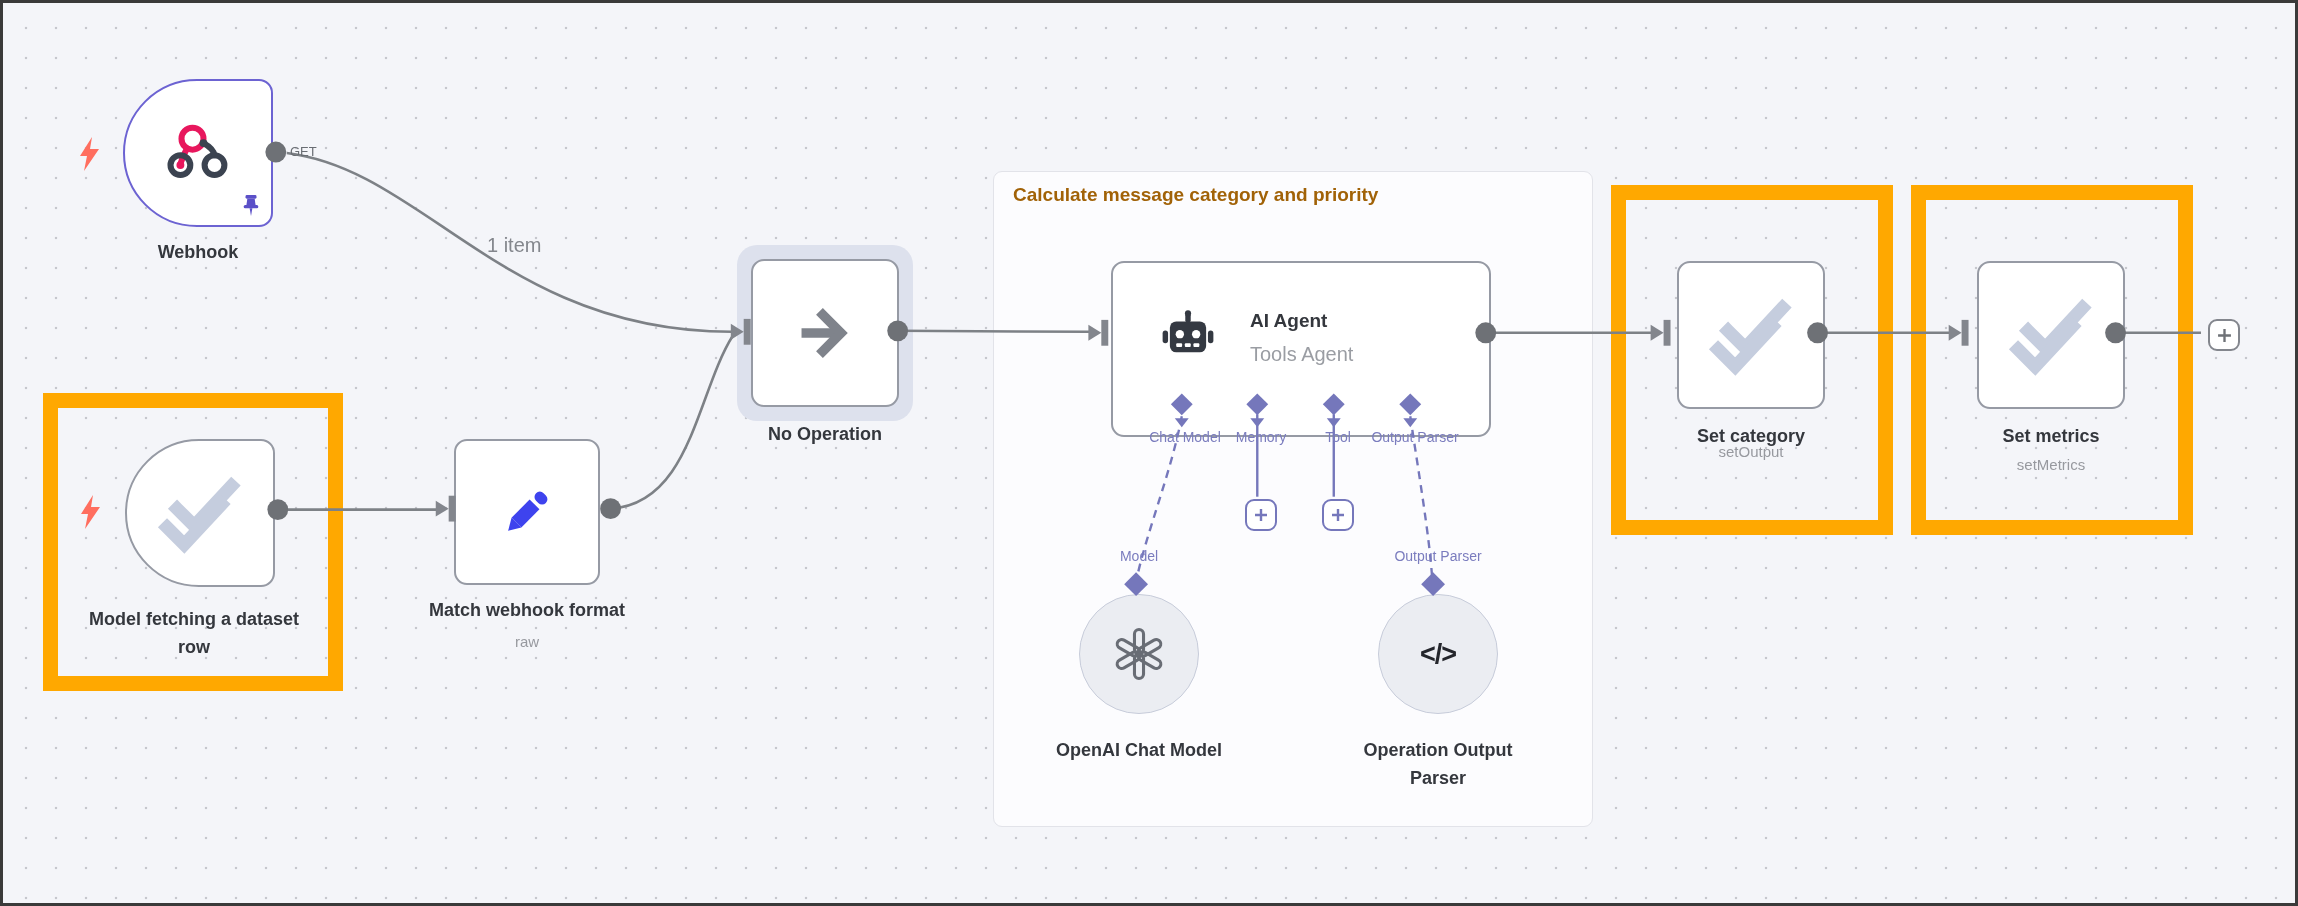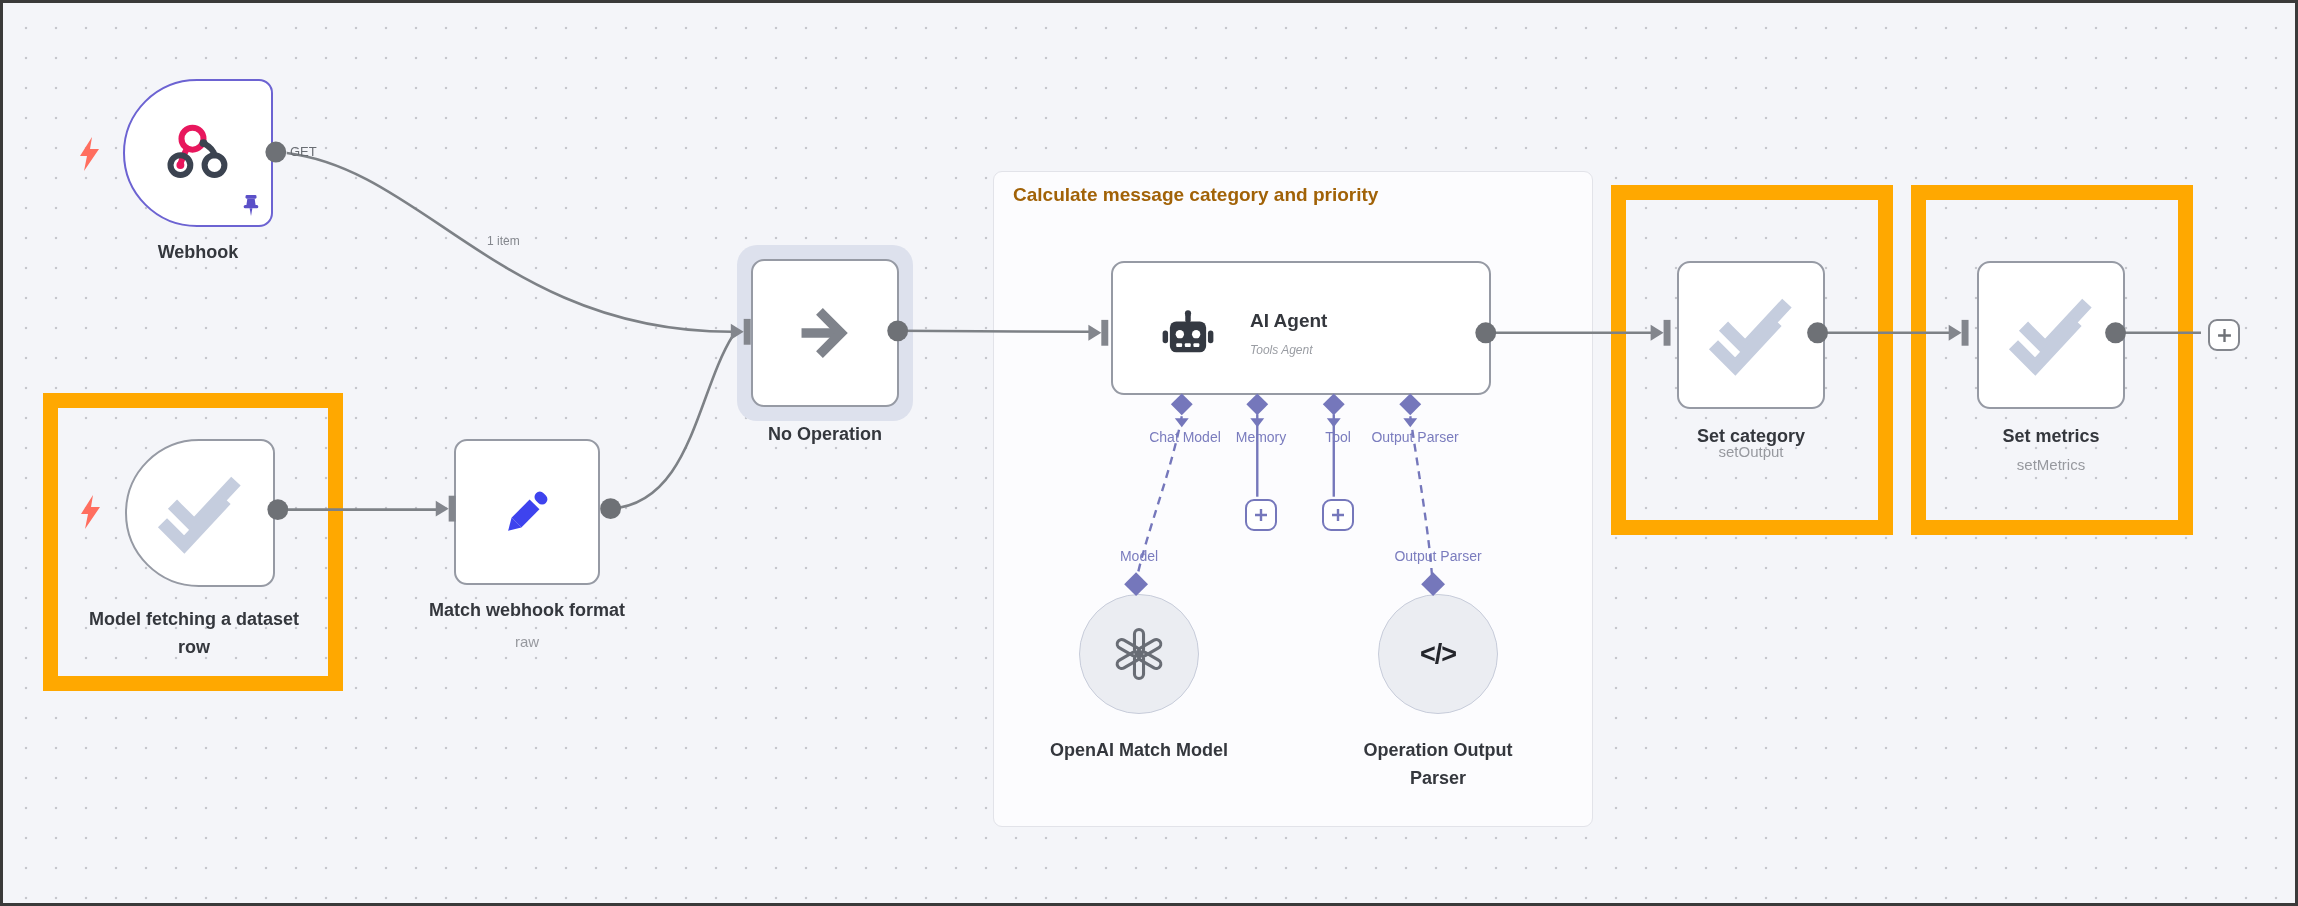--- a/index.html
+++ b/index.html
@@ -19,24 +19,24 @@
   
   .node{position:absolute;background:#ffffff;border:2px solid #969aa4;border-radius:13px;z-index:10;box-sizing:border-box;display:flex;align-items:center;justify-content:center;}
   .node.trigger{border-radius:74px 14px 14px 74px;}
   .node.selected{border-color:#6c63d2;border-width:2.5px;}
   .halo{position:absolute;background:#dde1ed;border-radius:20px;z-index:9;}
   .circle-node{position:absolute;width:120px;height:120px;border-radius:50%;background:#ebedf2;border:1.6px solid #c7ccda;z-index:10;box-sizing:border-box;display:flex;align-items:center;justify-content:center;}
   
   .nlabel{position:absolute;font-size:18px;font-weight:600;color:#34373d;text-align:center;white-space:nowrap;transform:translateX(-50%);z-index:12;}
   .nsub{position:absolute;font-size:15px;font-weight:400;color:#97999f;text-align:center;white-space:nowrap;transform:translateX(-50%);z-index:12;}
   .port-label{position:absolute;font-size:14px;color:#7a7cbe;white-space:nowrap;transform:translateX(-50%);z-index:16;}
-  .edge-label{position:absolute;font-size:12px;color:#84878d;white-space:nowrap;z-index:6;}
+  .edge-label{position:absolute;font-size:20px;color:#84878d;white-space:nowrap;z-index:6;}
   .get-label{position:absolute;font-size:13px;color:#696d73;white-space:nowrap;z-index:16;}
   .ai-title{position:absolute;font-size:19px;font-weight:600;color:#34373d;white-space:nowrap;}
-  .ai-sub{position:absolute;font-size:12px;color:#9a9da3;white-space:nowrap;font-style:italic;}
+  .ai-sub{position:absolute;font-size:20px;color:#9a9da3;white-space:nowrap;}
   
   .plus-box{position:absolute;width:32px;height:32px;border:2px solid #7577bb;border-radius:9px;background:#fff;z-index:12;box-sizing:border-box;display:flex;align-items:center;justify-content:center;}
   .plus-box.gray{border-color:#83868d;}
   .codeglyph{font-size:27px;font-weight:bold;color:#24262c;letter-spacing:-1px;z-index:11;}
   svg{display:block;}
 </style>
 </head>
 <body>
 
 <div id="stage">
@@ -113,21 +113,21 @@
   <div class="node" style="left:748px;top:256px;width:148px;height:148px;">
     <span>
       <svg width="64" height="64" viewBox="0 0 60 60" fill="none">
         <path d="M8 30 H42" stroke="#7f838b" stroke-width="9"></path>
         <path d="M28 13 L45 30 L28 47" stroke="#7f838b" stroke-width="9" stroke-linecap="square" fill="none"></path>
       </svg>
     </span>
   </div>
   <div class="nlabel" style="left:822px;top:421px;">No Operation</div>
 
-  <div class="node" style="left:1108px;top:258px;width:380px;height:134px;">
+  <div class="node" style="left:1108px;top:258px;width:380px;height:176px;">
     <span style="position:absolute;left:46px;top:44px;">
       <svg width="58" height="58" viewBox="0 0 64 64">
         <rect x="29" y="7" width="6" height="10" rx="2" fill="#343942"></rect>
         <circle cx="32" cy="7" r="3.4" fill="#343942"></circle>
         <rect x="12" y="16" width="40" height="34" rx="7" fill="#343942"></rect>
         <rect x="4" y="26" width="6" height="14" rx="3" fill="#343942"></rect>
         <rect x="54" y="26" width="6" height="14" rx="3" fill="#343942"></rect>
         <circle cx="23" cy="30" r="4.6" fill="#ffffff"></circle>
         <circle cx="41" cy="30" r="4.6" fill="#ffffff"></circle>
         <rect x="19" y="40" width="6.5" height="4" rx="1" fill="#ffffff"></rect>
@@ -163,21 +163,21 @@
       <svg width="58" height="58" viewBox="0 0 64 64" fill="none" stroke="#696d75" stroke-width="3.4">
         <rect x="27" y="5" width="10" height="27" rx="5" transform="rotate(0 32 32)"></rect>
         <rect x="27" y="5" width="10" height="27" rx="5" transform="rotate(60 32 32)"></rect>
         <rect x="27" y="5" width="10" height="27" rx="5" transform="rotate(120 32 32)"></rect>
         <rect x="27" y="5" width="10" height="27" rx="5" transform="rotate(180 32 32)"></rect>
         <rect x="27" y="5" width="10" height="27" rx="5" transform="rotate(240 32 32)"></rect>
         <rect x="27" y="5" width="10" height="27" rx="5" transform="rotate(300 32 32)"></rect>
       </svg>
     </span>
   </div>
-  <div class="nlabel" style="left:1136px;top:737px;">OpenAI Match Model</div>
+  <div class="nlabel" style="left:1136px;top:737px;">OpenAI Chat Model</div>
 
   <div class="circle-node" style="left:1375px;top:591px;">
     <span class="codeglyph">&lt;/&gt;</span>
   </div>
   <div class="nlabel" style="left:1435px;top:737px;">Operation Output</div>
   <div class="nlabel" style="left:1435px;top:765px;">Parser</div>
 
   <div class="node" style="left:1674px;top:258px;width:148px;height:148px;">
     <span>
       <svg width="86" height="86" viewBox="0 0 60 60" fill="none">

